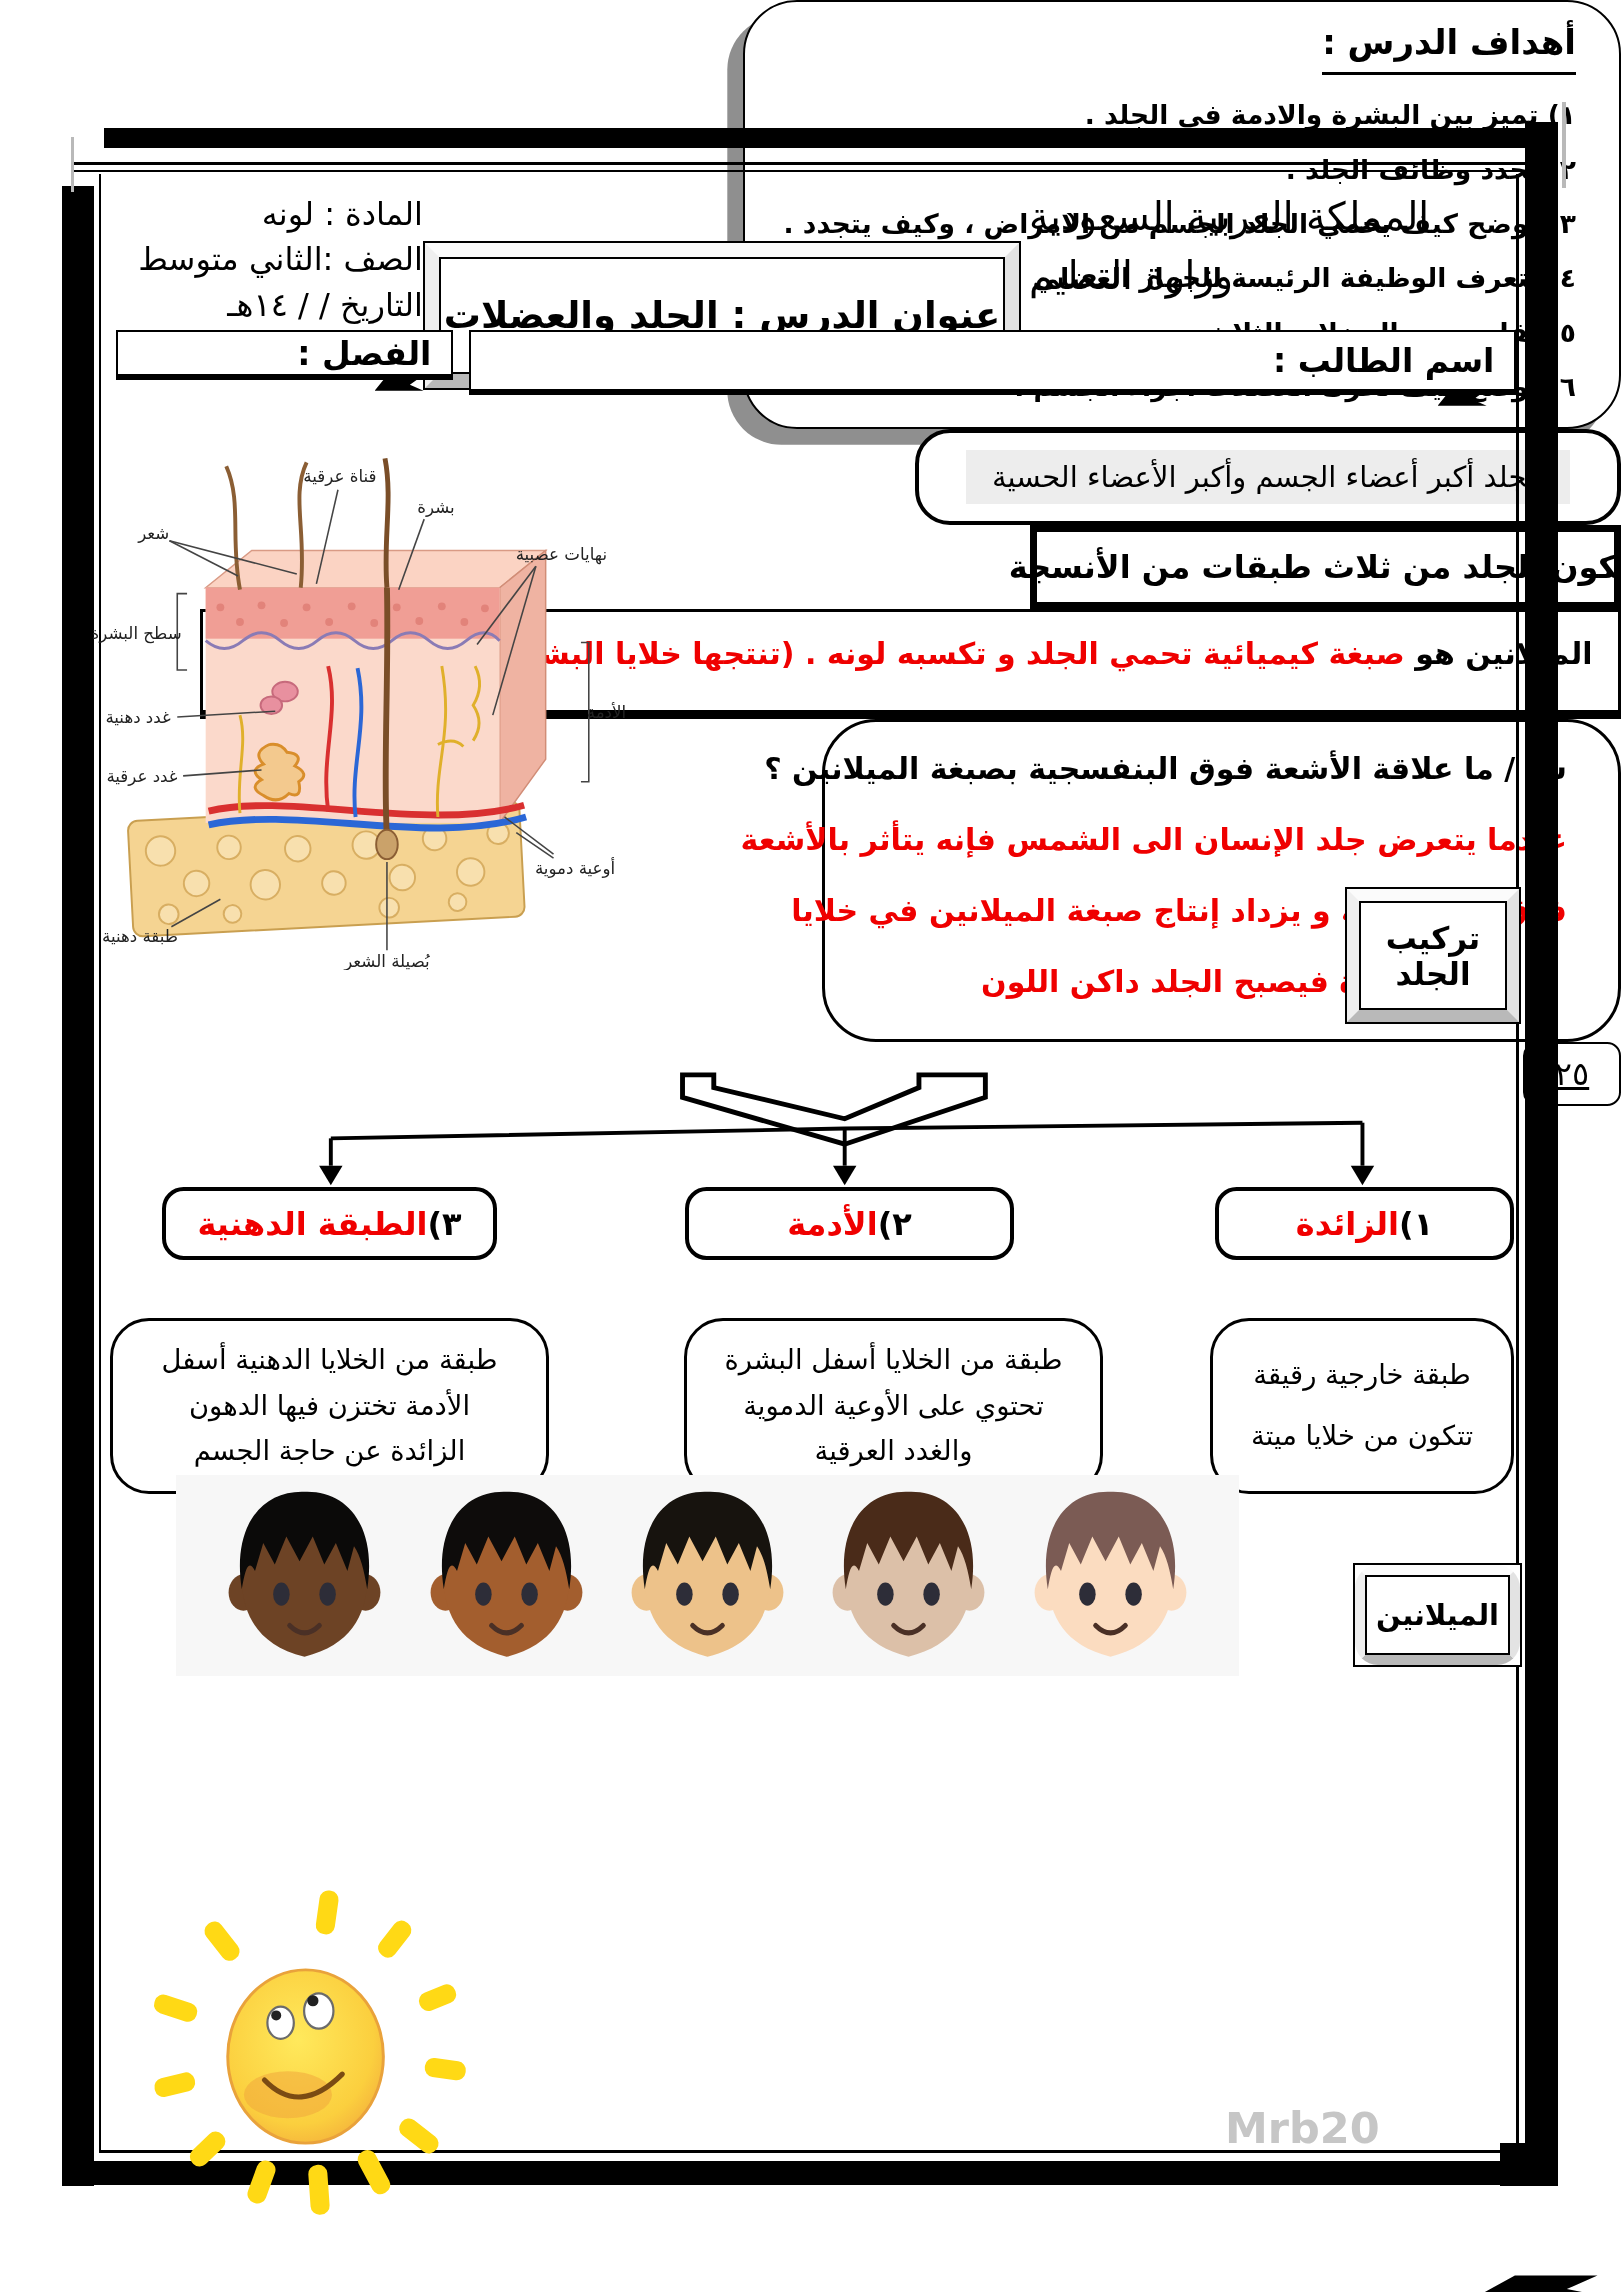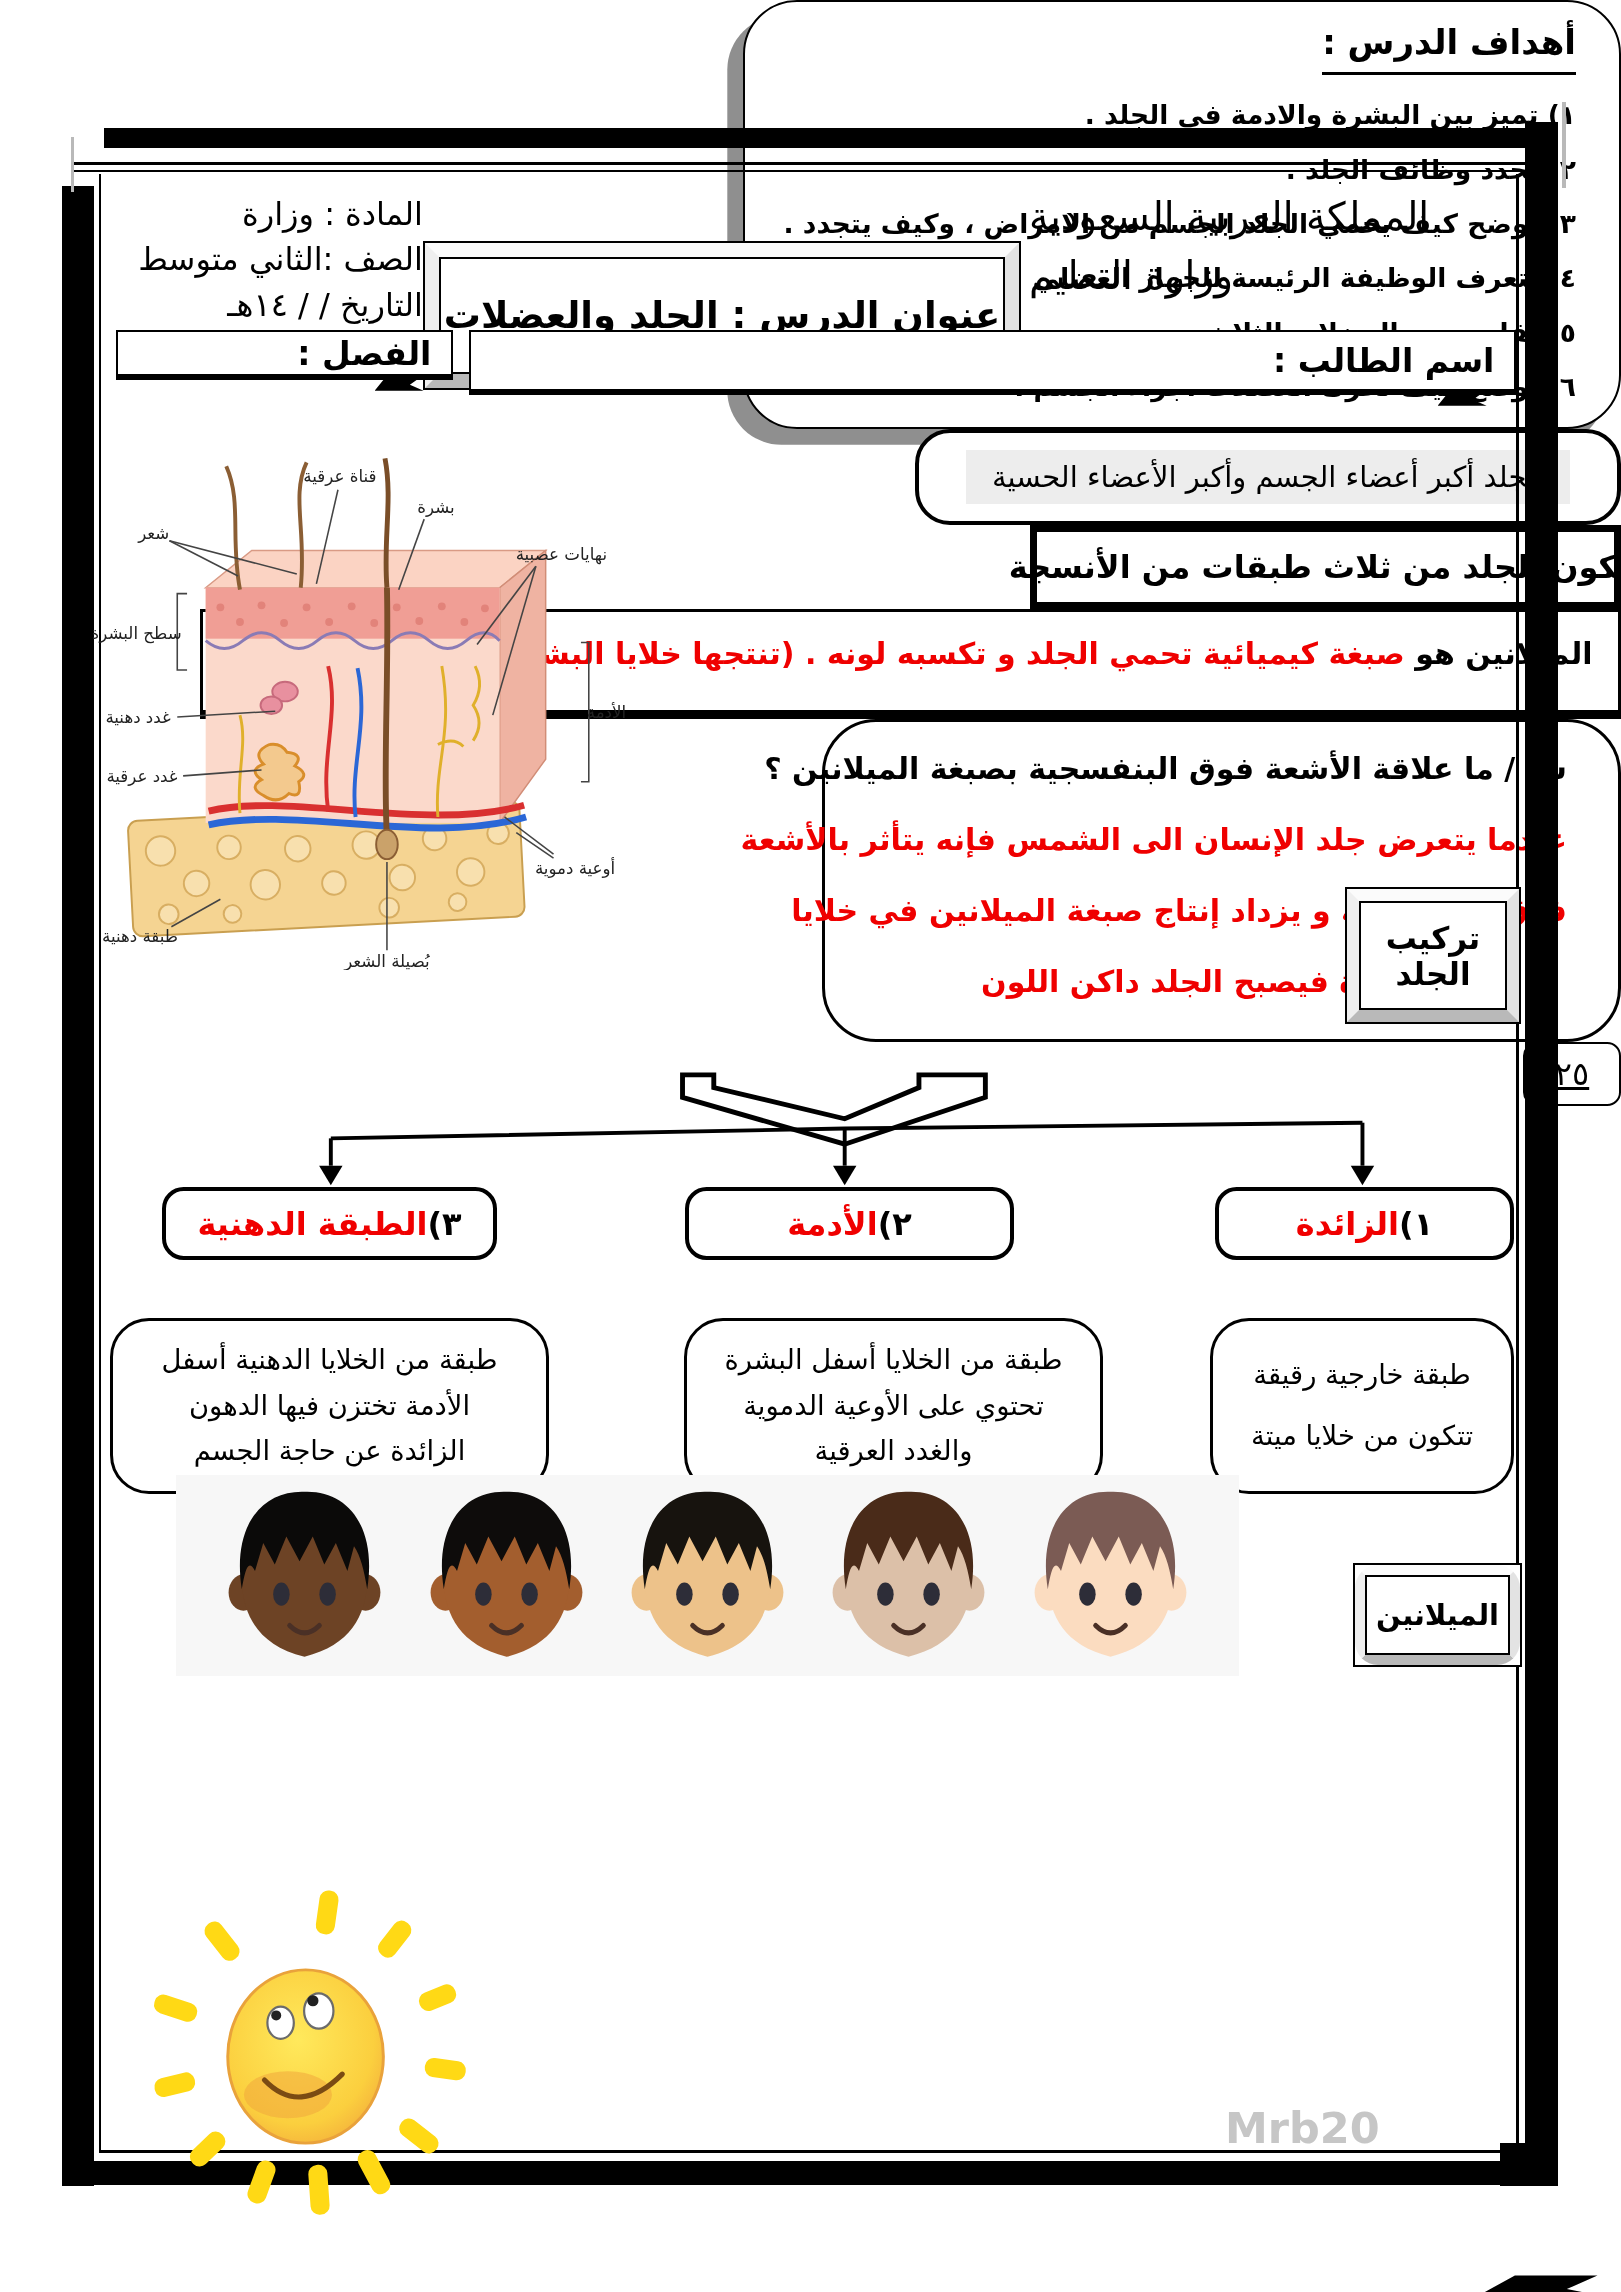--- a/index.html
+++ b/index.html
@@ -96,21 +96,21 @@
 
   <div class="bevel title-bevel" style="left:423px;top:241px;width:598px;height:149px;">
     <div class="bevel-mid">
         <div class="bevel-inner">
       <div class="title-text"><span>عنوان الدرس : </span><b>الجلد والعضلات</b></div>
     </div>
       </div>
   </div>
 
   <div class="abs subject-block">
-    <div>المادة : وزارة</div>
+    <div>المادة : لونه</div>
     <div>الصف :الثاني متوسط</div>
     <div>التاريخ    /     /      ١٤هـ</div>
   </div>
 
   <div class="fieldbox" style="left:469px;top:330px;width:1047px;height:65px;">
     <span class="lbl">اسم الطالب :</span>
     <span class="fold"></span>
   </div>
   <div class="fieldbox" style="left:116px;top:330px;width:337px;height:50px;">
     <span class="lbl">الفصل :</span>

